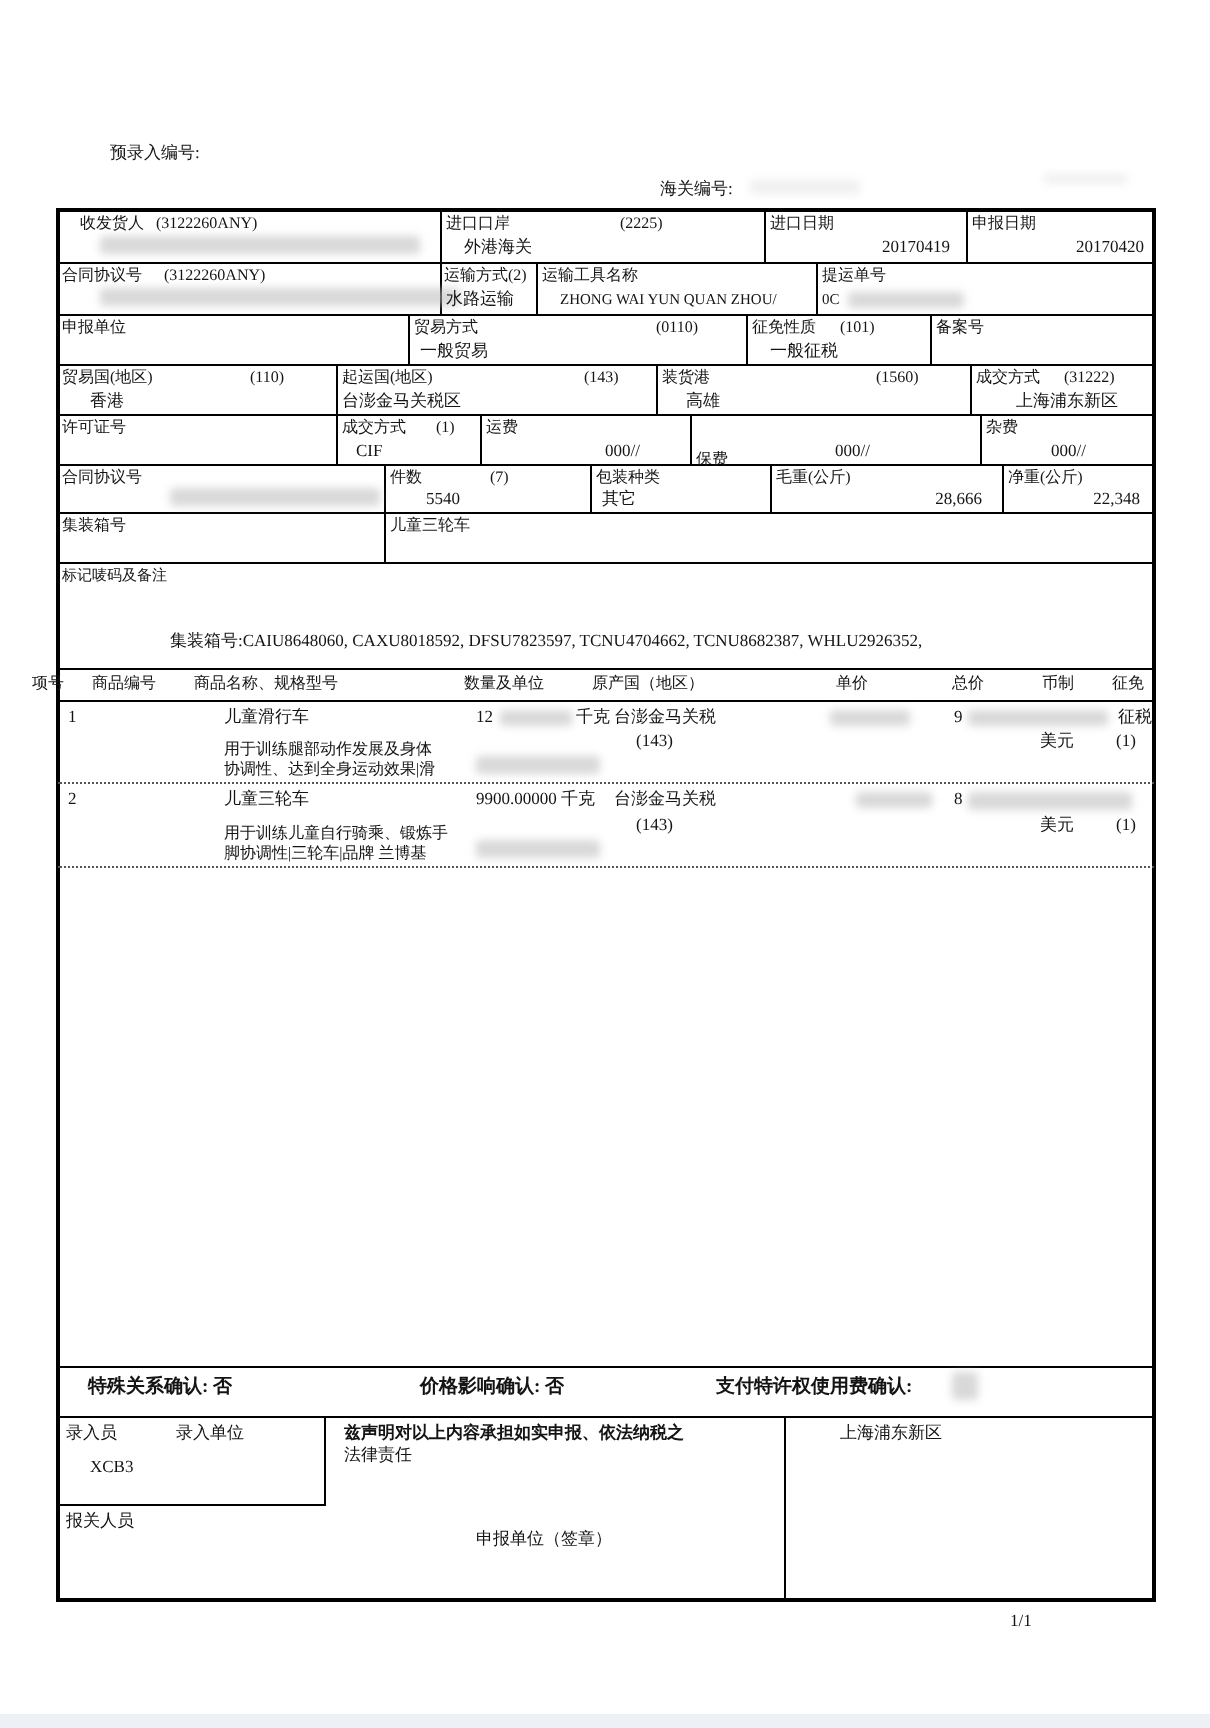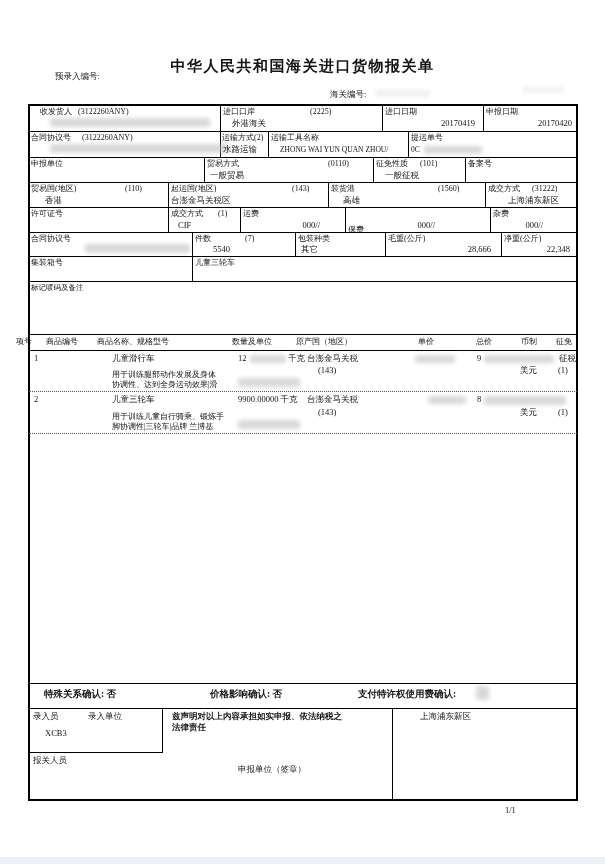--- a/index.html
+++ b/index.html
@@ -18,21 +18,20 @@
   .dl{position:absolute;height:0;border-top:1px dotted #555;}
   .redact{position:absolute;background:#b9b9b9;filter:blur(2px);border-radius:2px;opacity:.55;}
   .faint{opacity:.22;}
   .strip{position:absolute;left:0;top:857px;width:605px;height:7px;background:#edf1f6;}
 </style>
 </head>
 <body>
 
 <div class="page">
 
-  <div class="t title" style="left:0;top:58px">中华人民共和国海关进口货物报关单</div>
   <div class="t val" style="left:55px;top:72px">预录入编号:</div>
   <div class="t val" style="left:330px;top:90px">海关编号:</div>
   <div class="redact faint" style="left:375px;top:90px;width:55px;height:7px"></div>
   <div class="redact faint" style="left:522px;top:87px;width:42px;height:5px"></div>
 
   <div class="outer"></div>
 
   <div class="hl" style="left:29px;top:131px;width:548px"></div>
   <div class="hl" style="left:29px;top:157px;width:548px"></div>
   <div class="hl" style="left:29px;top:182px;width:548px"></div>
@@ -134,20 +133,21 @@
   <div class="t val" style="left:301px;top:245px">其它</div>
   <div class="t lbl" style="left:388px;top:235px">毛重(公斤)</div>
   <div class="t val rt" style="left:388px;top:245px;width:103px">28,666</div>
   <div class="t lbl" style="left:504px;top:235px">净重(公斤)</div>
   <div class="t val rt" style="left:504px;top:245px;width:66px">22,348</div>
 
   <div class="t lbl" style="left:31px;top:259px">集装箱号</div>
   <div class="t lbl" style="left:195px;top:259px">儿童三轮车</div>
 
   <div class="t sm" style="left:31px;top:284px">标记唛码及备注</div>
+  <div class="t val" style="left:85px;top:316px">集装箱号:CAIU8648060, CAXU8018592, DFSU7823597, TCNU4704662, TCNU8682387, WHLU2926352,</div>
 
   <div class="t lbl" style="left:16px;top:338px">项号</div>
   <div class="t lbl" style="left:46px;top:338px">商品编号</div>
   <div class="t lbl" style="left:97px;top:338px">商品名称、规格型号</div>
   <div class="t lbl" style="left:232px;top:338px">数量及单位</div>
   <div class="t lbl" style="left:296px;top:338px">原产国（地区）</div>
   <div class="t lbl" style="left:418px;top:338px">单价</div>
   <div class="t lbl" style="left:476px;top:338px">总价</div>
   <div class="t lbl" style="left:521px;top:338px">币制</div>
   <div class="t lbl" style="left:556px;top:338px">征免</div>
@@ -186,19 +186,19 @@
   <div class="t big" style="left:44px;top:689px">特殊关系确认: 否</div>
   <div class="t big" style="left:210px;top:689px">价格影响确认: 否</div>
   <div class="t big" style="left:358px;top:689px">支付特许权使用费确认:</div>
   <div class="redact" style="left:476px;top:686px;width:13px;height:14px"></div>
 
   <div class="t val" style="left:33px;top:712px">录入员</div>
   <div class="t val" style="left:88px;top:712px">录入单位</div>
   <div class="t val" style="left:45px;top:729px">XCB3</div>
   <div class="t val" style="left:33px;top:756px">报关人员</div>
   <div class="t val" style="left:172px;top:712px;font-weight:bold">兹声明对以上内容承担如实申报、依法纳税之</div>
-  <div class="t val" style="left:172px;top:723px;font-weight:bold">法律责任</div>
+  <div class="t val" style="left:172px;top:723px;font-weight:normal">法律责任</div>
   <div class="t val" style="left:238px;top:765px">申报单位（签章）</div>
   <div class="t val" style="left:420px;top:712px">上海浦东新区</div>
   <div class="t val" style="left:505px;top:806px">1/1</div>
 
   <div class="strip"></div>
 </div>
 
 </body></html>

